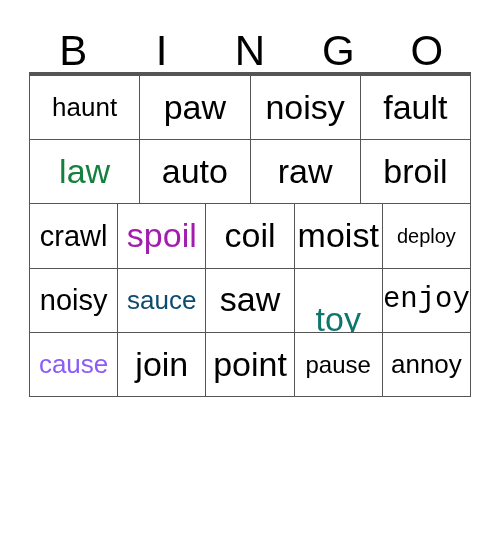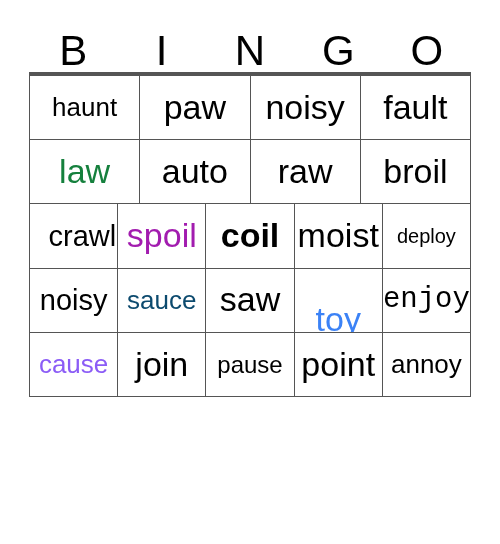--- a/index.html
+++ b/index.html
@@ -145,67 +145,67 @@
       </div>
       <div class="bingo-cell" style="border-color: rgb(85, 85, 85);">
         <span class="cell-word fs-xl" style="color: rgb(0, 0, 0);">raw</span>
       </div>
       <div class="bingo-cell" style="border-color: rgb(85, 85, 85);">
         <span class="cell-word fs-xl" style="color: rgb(0, 0, 0);">broil</span>
       </div>
     </div>
 
     <div class="bingo-row">
-      <div class="bingo-cell" style="border-color: rgb(85, 85, 85); justify-content: flex-end;">
+      <div class="bingo-cell" style="border-color: rgb(85, 85, 85);">
         <span class="cell-word fs-l" style="color: rgb(0, 0, 0);">crawl</span>
       </div>
       <div class="bingo-cell" style="border-color: rgb(85, 85, 85);">
         <span class="cell-word fs-xl" style="color: #a21caf;">spoil</span>
       </div>
       <div class="bingo-cell" style="border-color: rgb(85, 85, 85);">
-        <span class="cell-word fs-xl" style="color: rgb(0, 0, 0); font-weight: bold;">coil</span>
+        <span class="cell-word fs-xl" style="color: rgb(0, 0, 0);">coil</span>
       </div>
       <div class="bingo-cell" style="border-color: rgb(85, 85, 85);">
         <span class="cell-word fs-xl" style="color: rgb(0, 0, 0);">moist</span>
       </div>
       <div class="bingo-cell" style="border-color: rgb(85, 85, 85);">
         <span class="cell-word fs-xs" style="color: rgb(0, 0, 0);">deploy</span>
       </div>
     </div>
 
     <div class="bingo-row">
       <div class="bingo-cell" style="border-color: rgb(85, 85, 85);">
         <span class="cell-word fs-l" style="color: rgb(0, 0, 0);">noisy</span>
       </div>
       <div class="bingo-cell" style="border-color: rgb(85, 85, 85);">
         <span class="cell-word fs-m" style="color: #0c4a6e;">sauce</span>
       </div>
       <div class="bingo-cell" style="border-color: rgb(85, 85, 85);">
         <span class="cell-word fs-xl" style="color: rgb(0, 0, 0);">saw</span>
       </div>
       <div class="bingo-cell" style="border-color: rgb(85, 85, 85);">
-        <span class="cell-word fs-xl" style="color: #3b82f6; margin-top: 40px;">toy</span>
+        <span class="cell-word fs-xl" style="color: #0f766e; margin-top: 40px;">toy</span>
       </div>
       <div class="bingo-cell" style="border-color: rgb(85, 85, 85); font-family: Liberation Mono, monospace;">
         <span class="cell-word fs-l" style="color: rgb(0, 0, 0);">enjoy</span>
       </div>
     </div>
 
     <div class="bingo-row">
       <div class="bingo-cell" style="border-color: rgb(85, 85, 85);">
         <span class="cell-word fs-m" style="color: #8b5cf6;">cause</span>
       </div>
       <div class="bingo-cell" style="border-color: rgb(85, 85, 85);">
         <span class="cell-word fs-xl" style="color: rgb(0, 0, 0);">join</span>
       </div>
       <div class="bingo-cell" style="border-color: rgb(85, 85, 85);">
+        <span class="cell-word fs-xl" style="color: rgb(0, 0, 0);">point</span>
+      </div>
+      <div class="bingo-cell" style="border-color: rgb(85, 85, 85);">
         <span class="cell-word fs-s" style="color: rgb(0, 0, 0);">pause</span>
-      </div>
-      <div class="bingo-cell" style="border-color: rgb(85, 85, 85);">
-        <span class="cell-word fs-xl" style="color: rgb(0, 0, 0);">point</span>
       </div>
       <div class="bingo-cell" style="border-color: rgb(85, 85, 85);">
         <span class="cell-word fs-m" style="color: rgb(0, 0, 0);">annoy</span>
       </div>
     </div>
 
   </div>
 </div>
 
 </body></html>

